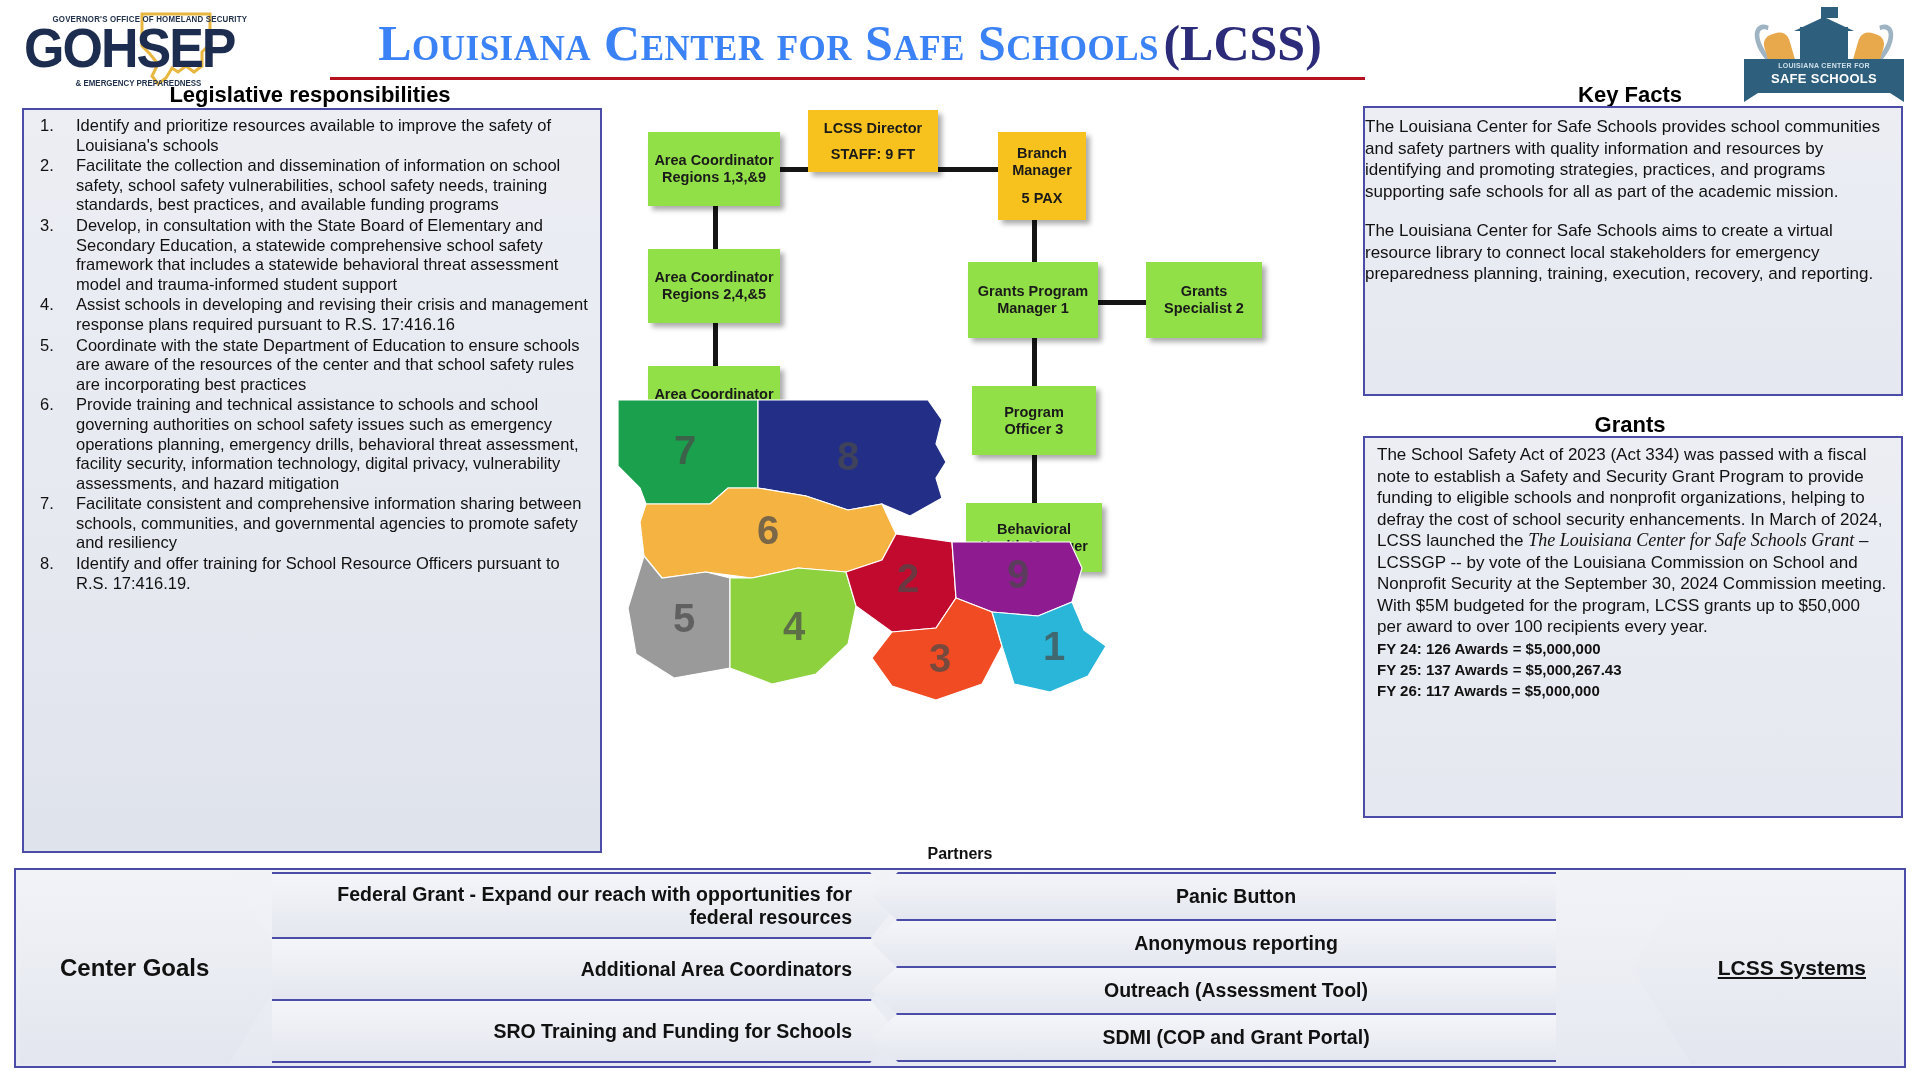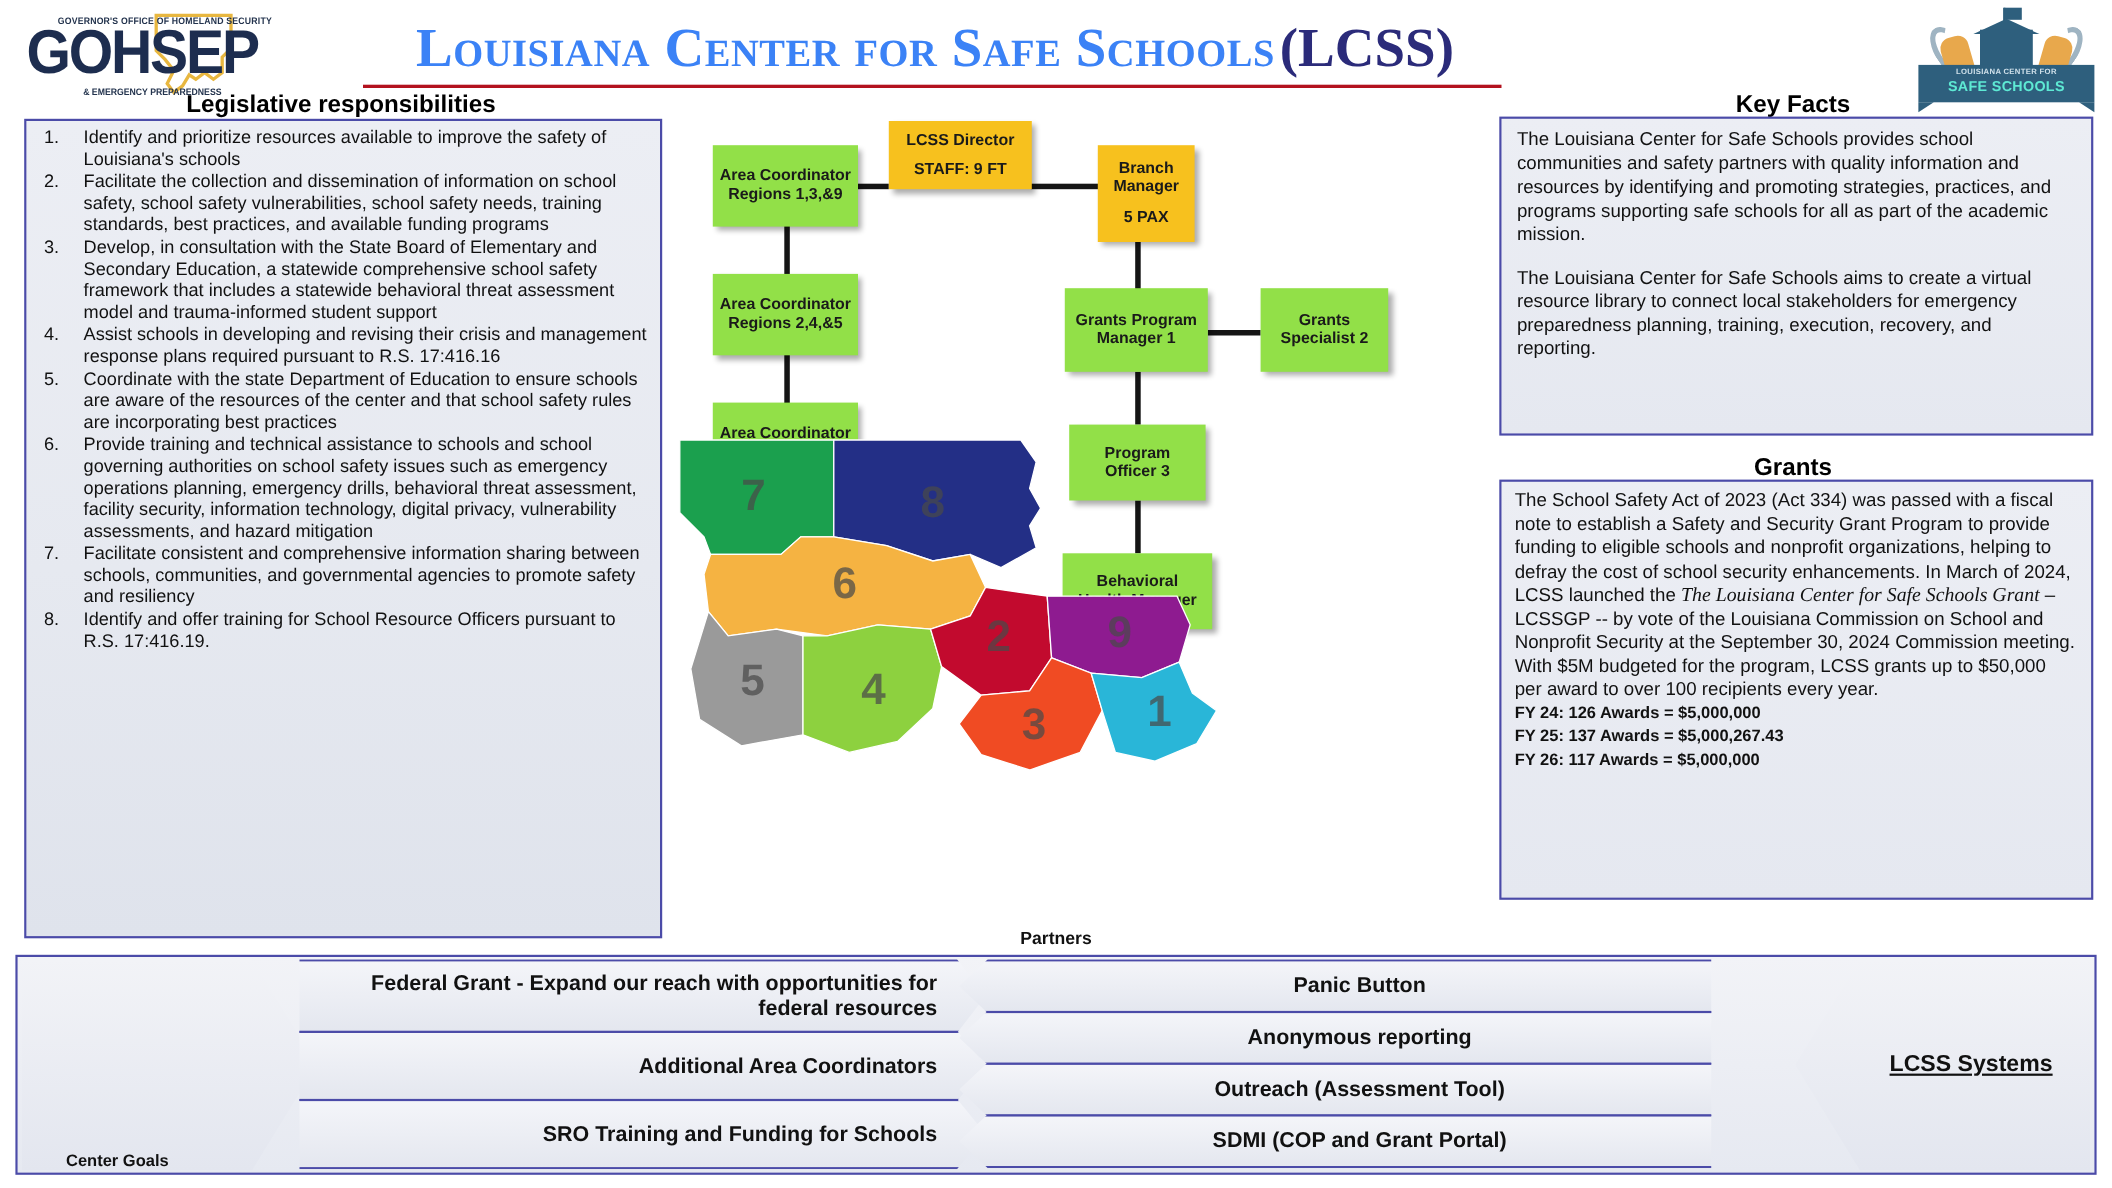--- a/index.html
+++ b/index.html
@@ -28,21 +28,21 @@
   #title-rule{left:330px;top:77px;width:1035px;height:3px;background:#b3121e;}
 
   #lcss-badge{right:16px;top:5px;width:160px;height:88px;}
   .badge-banner{position:absolute;left:0;bottom:0;width:160px;height:34px;background:#2e5f7d;}
   .badge-banner:before,.badge-banner:after{content:"";position:absolute;bottom:-9px;
       border-style:solid;}
   .badge-banner:before{left:0;border-width:0 0 9px 14px;border-color:transparent transparent transparent #2e5f7d;}
   .badge-banner:after{right:0;border-width:0 14px 9px 0;border-color:transparent #2e5f7d transparent transparent;}
   .badge-l1{position:absolute;left:0;top:3px;width:160px;text-align:center;color:#cfe0ea;
       font-size:7px;font-weight:bold;letter-spacing:.3px;}
-  .badge-l2{position:absolute;left:0;top:12px;width:160px;text-align:center;color:#5eead4;
+  .badge-l2{position:absolute;left:0;top:12px;width:160px;text-align:center;color:#ffffff;
       font-size:13px;font-weight:bold;letter-spacing:.3px;}
   .badge-school{position:absolute;left:56px;top:22px;width:48px;height:34px;background:#2e5f7d;}
   .badge-roof{position:absolute;left:50px;top:12px;width:0;height:0;
       border-left:30px solid transparent;border-right:30px solid transparent;border-bottom:14px solid #2e5f7d;}
   .badge-flag{position:absolute;left:78px;top:2px;width:16px;height:11px;background:#2e5f7d;}
   .badge-pole{position:absolute;left:77px;top:2px;width:2px;height:14px;background:#2e5f7d;}
   .badge-hand{position:absolute;width:26px;height:36px;background:#e8a84c;border-radius:10px 10px 4px 4px;}
   .badge-arc{position:absolute;width:18px;height:44px;border:5px solid #9fb4c2;border-radius:50%;
       border-right-color:transparent;border-bottom-color:transparent;}
 
@@ -71,21 +71,21 @@
   
   #map{left:610px;top:392px;width:540px;height:320px;}
   #map svg{display:block;}
   .rnum{font-family:"Liberation Sans",sans-serif;font-size:40px;font-weight:bold;
         fill:#4a4a4a;fill-opacity:.72;}
 
   
   #kf-head{left:1360px;top:82px;width:540px;}
   #kf-box{left:1363px;top:106px;width:540px;height:290px;
       background:linear-gradient(180deg,#eceef4 0%,#e5e8f0 100%);
-      border:2px solid #4b4ba8;box-sizing:border-box;padding:8px 14px;}
+      border:2px solid #4b4ba8;box-sizing:border-box;padding:8px 0;}
   #kf-box p{margin:0 0 18px 0;font-size:17px;line-height:21.5px;}
 
   #gr-head{left:1360px;top:412px;width:540px;}
   #gr-box{left:1363px;top:436px;width:540px;height:382px;
       background:linear-gradient(180deg,#eceef4 0%,#e5e8f0 100%);
       border:2px solid #4b4ba8;box-sizing:border-box;padding:6px 12px;}
   #gr-box .body{font-size:17px;line-height:21.5px;}
   #gr-box .ital{font-family:"Liberation Serif",serif;font-style:italic;font-size:18px;}
   .fyline{font-size:15px;line-height:21px;font-weight:bold;}
 
@@ -98,22 +98,22 @@
         border-top:2px solid #4b4ba8;border-bottom:2px solid #4b4ba8;
         font-size:19.5px;font-weight:bold;color:#111;}
   .chev-r{clip-path:polygon(0 0,calc(100% - 26px) 0,100% 50%,calc(100% - 26px) 100%,0 100%);
           justify-content:flex-end;padding-right:44px;text-align:right;}
   .chev-l{clip-path:polygon(26px 0,100% 0,100% 100%,26px 100%,0 50%);
           justify-content:center;padding-left:44px;}
   .chev2{line-height:23px;}
   #goals-cap{position:absolute;left:4px;top:2px;width:268px;height:192px;
       background:linear-gradient(180deg,#f2f3f7 0%,#e3e6ef 100%);
       clip-path:polygon(0 0,78% 0,100% 50%,78% 100%,0 100%);
-      display:flex;align-items:flex-end;justify-content:flex-start;padding-left:40px;
-      box-sizing:border-box;font-size:15px;font-weight:bold;border-right:0;}
+      display:flex;align-items:center;justify-content:flex-start;padding-left:40px;
+      box-sizing:border-box;font-size:24px;font-weight:bold;border-right:0;}
   #sys-cap{position:absolute;right:4px;top:2px;width:268px;height:192px;
       background:linear-gradient(180deg,#f2f3f7 0%,#e3e6ef 100%);
       clip-path:polygon(22% 0,100% 0,100% 100%,22% 100%,0 50%);
       display:flex;align-items:center;justify-content:flex-end;padding-right:34px;
       box-sizing:border-box;font-size:21px;font-weight:bold;}
   #sys-cap span{text-decoration:underline;}
 
   
   #partners-head{left:820px;top:845px;width:280px;text-align:center;
       font-size:16px;font-weight:bold;}

